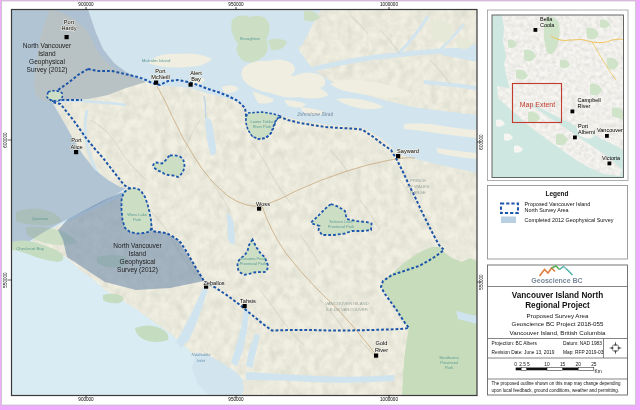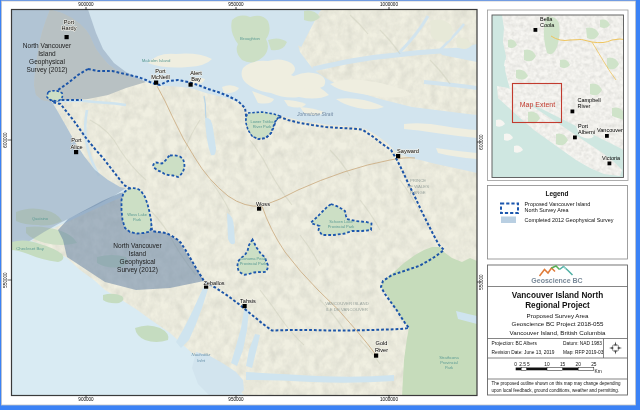--- a/index.html
+++ b/index.html
@@ -1,16 +1,16 @@
 <!DOCTYPE html>
 <html><head>
 <meta charset="utf-8">
 <style>
   html,body{margin:0;padding:0;background:#fff;}
-  #page{position:relative;width:640px;height:410px;background:#3b82f6;font-family:"Liberation Sans",sans-serif;}
+  #page{position:relative;width:640px;height:410px;background:#f0abfc;font-family:"Liberation Sans",sans-serif;}
   svg{display:block}
   text{font-family:"Liberation Sans",sans-serif;}
 </style>
 </head>
 <body>
 <div id="page">
 <svg width="640" height="410" viewBox="0 0 640 410">
   <defs>
     <clipPath id="mapclip">
           <rect x="11.5" y="9.5" width="465.5" height="386"></rect>

